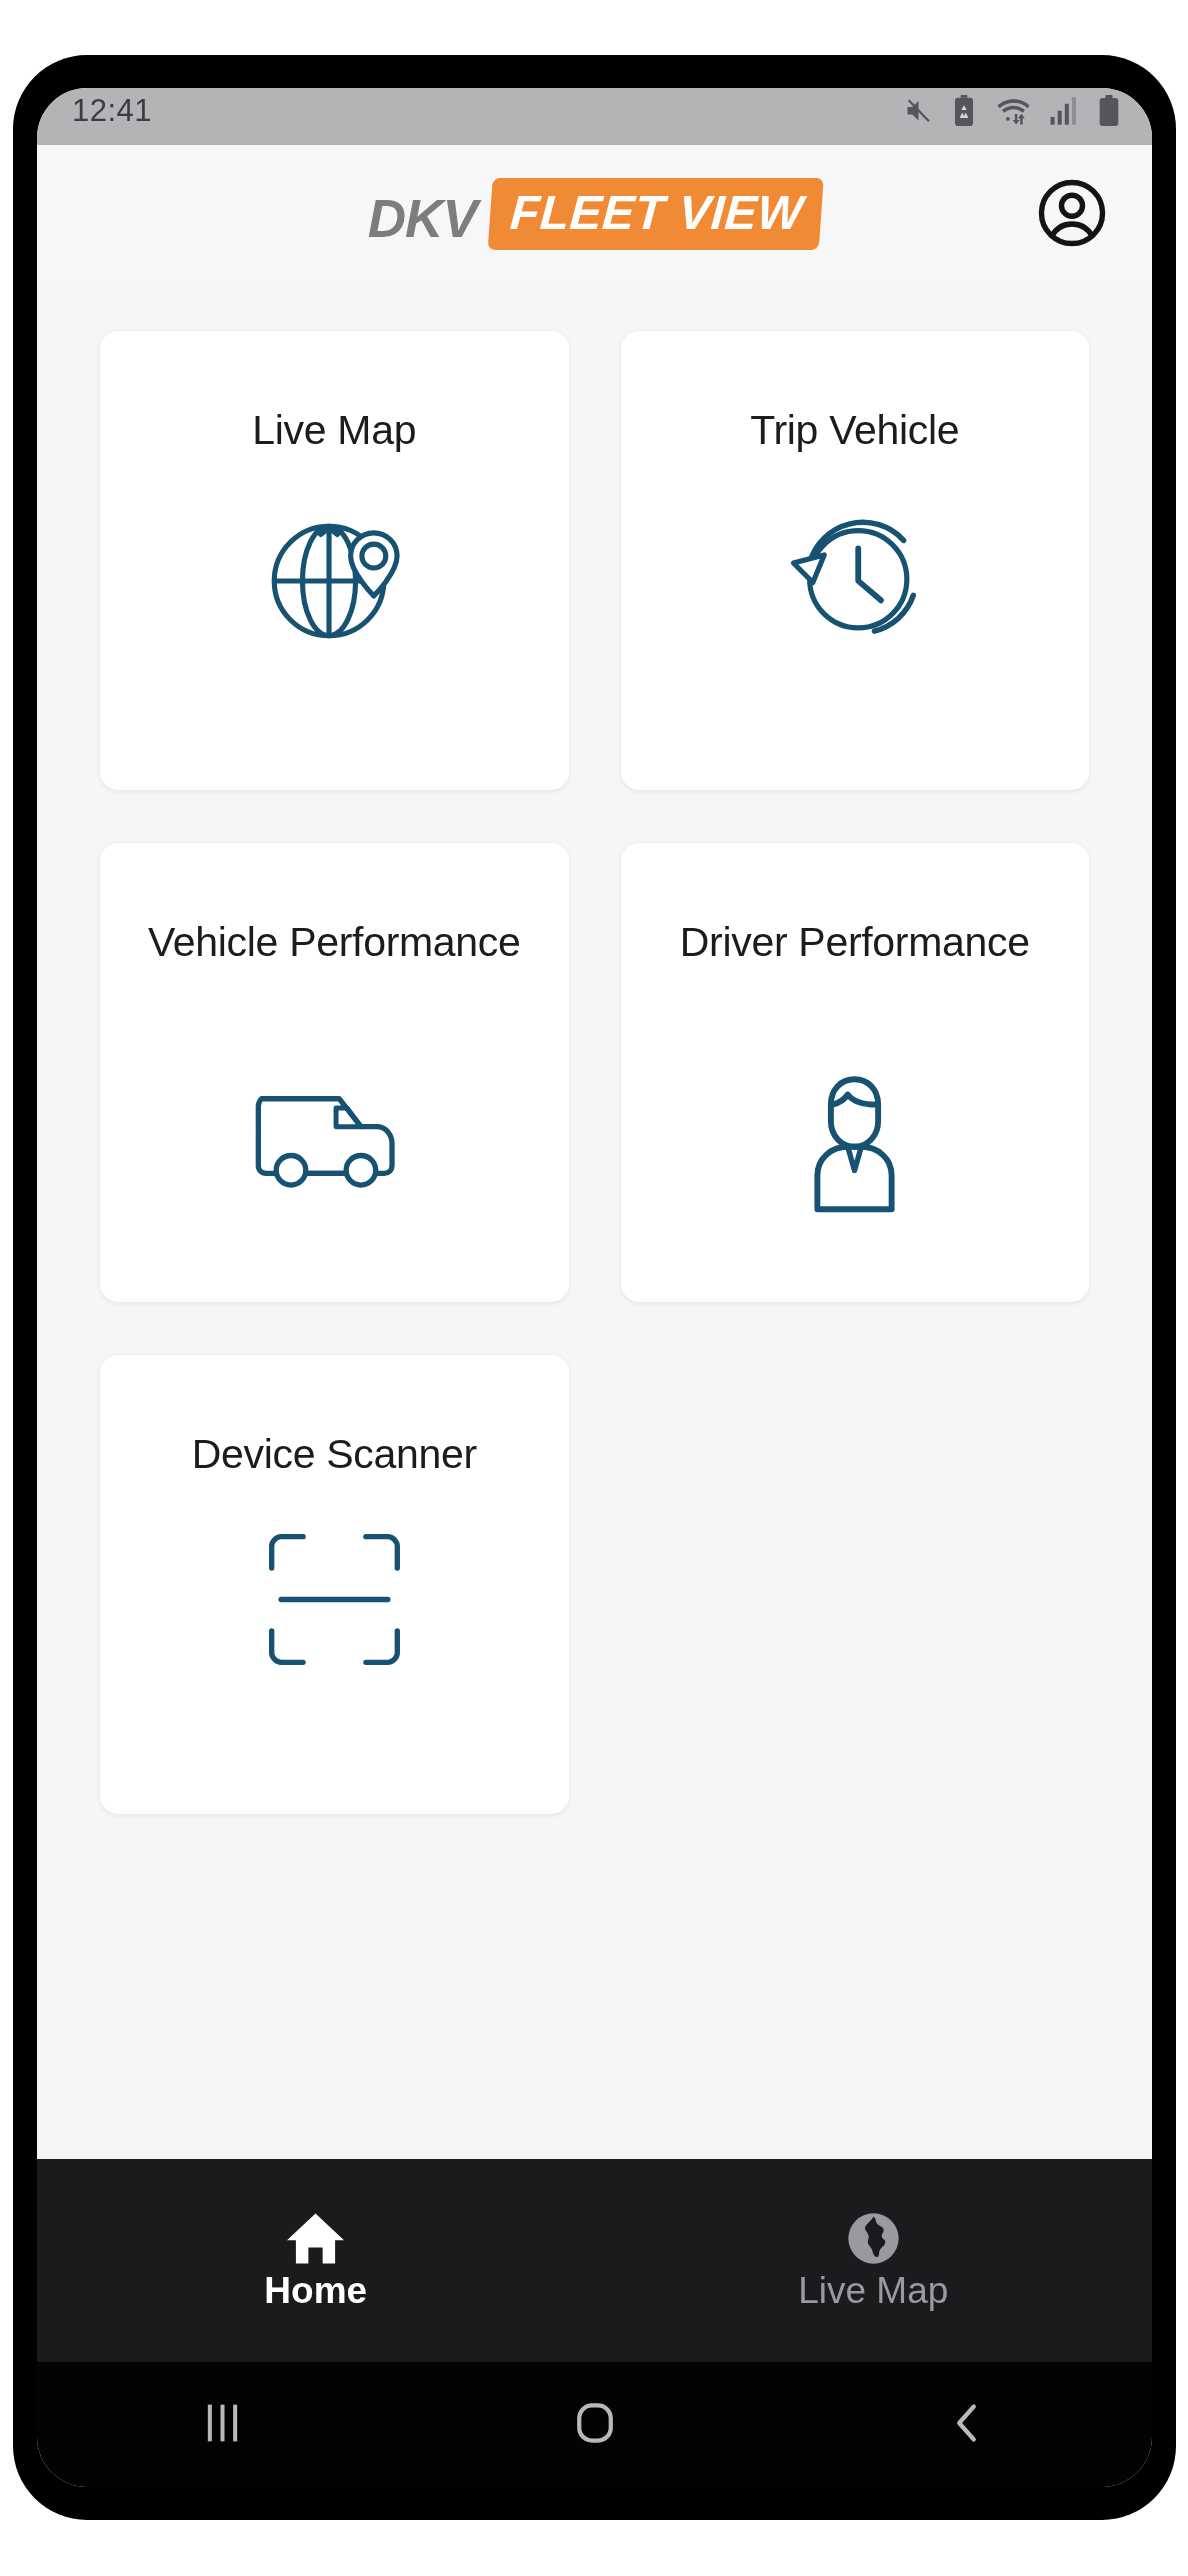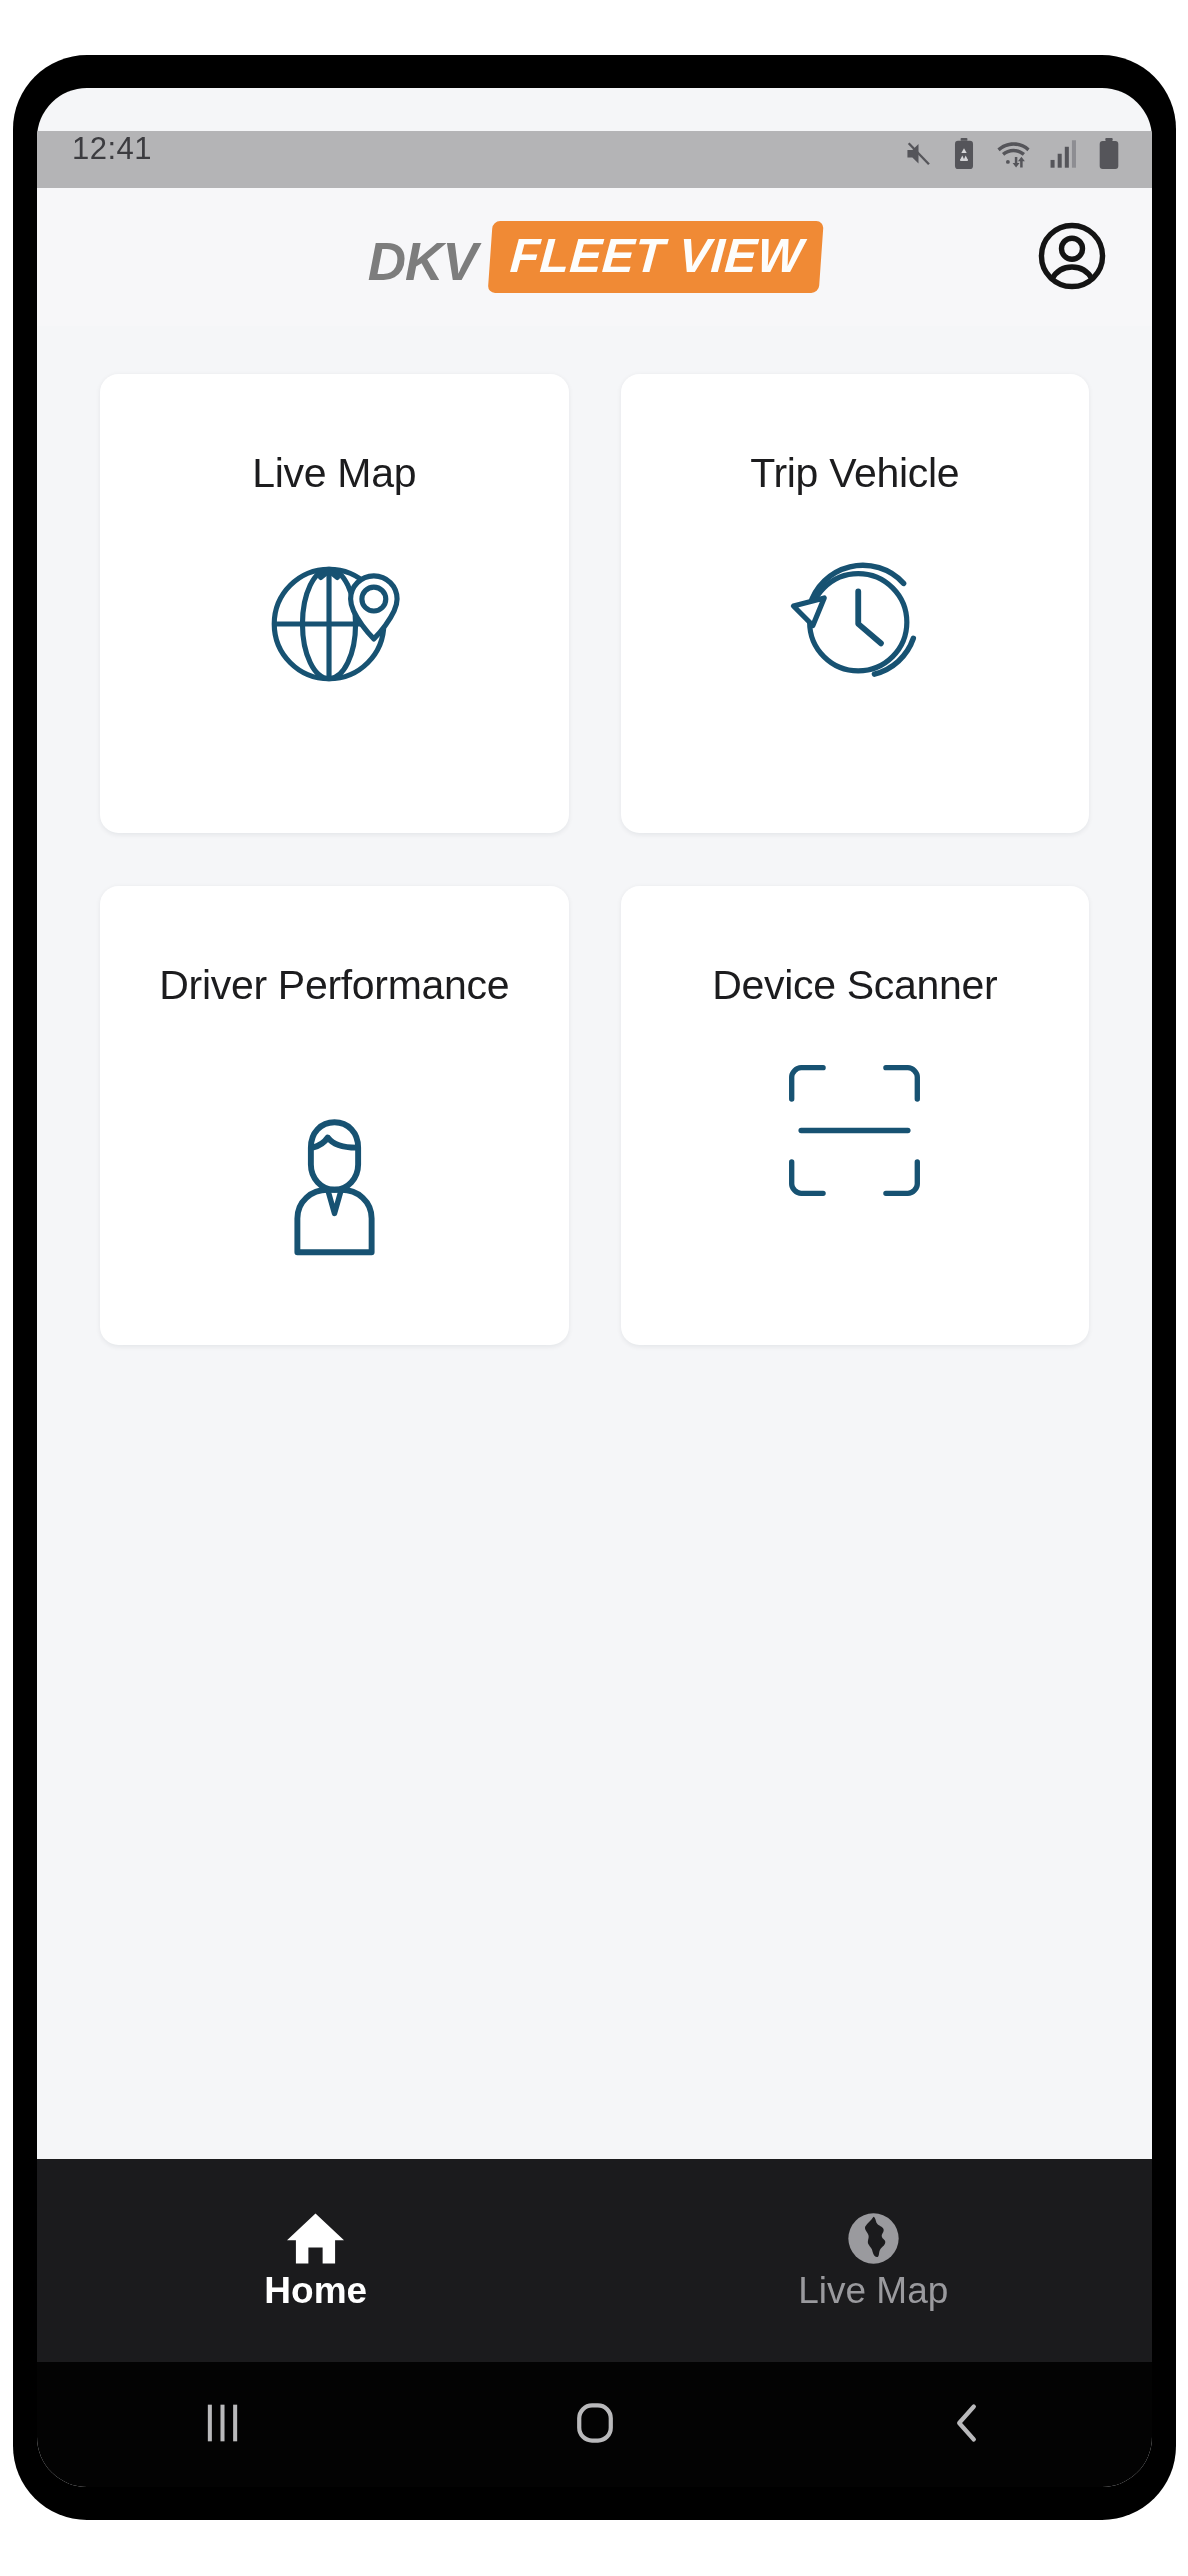--- a/index.html
+++ b/index.html
@@ -24,23 +24,22 @@
     background:#f5f6f8;
     border-radius:50px;
     overflow:hidden;
   }
 
   
   #status-bar{
     position:relative;
     height:57px; width:100%;
     background:#b4b4b6;
-    display:flex; 
+    display:flex; align-items:center;
     padding:0 31px 12px 35px;
-    margin-top:43px;
   }
   #status-time{
     font-size:31px; color:#3c3c40;
     letter-spacing:0.5px;
     font-family:"Liberation Sans", sans-serif;
   }
   #status-icons{
     margin-left:auto; display:flex; align-items:center; gap:16.6px;
   }
   #status-icons svg{ display:block; }
@@ -256,20 +255,32 @@
             <svg width="162" height="162" viewBox="0 0 100 100">
               <circle cx="52" cy="52" r="30" fill="none" stroke="#175272" stroke-width="3.2"></circle>
               <path d="M52 33 v20 l14 12" fill="none" stroke="#175272" stroke-width="3.6" stroke-linecap="round" stroke-linejoin="round"></path>
               <path d="M22 42 A34 34 0 0 1 80 28" fill="none" stroke="#175272" stroke-width="3.4" stroke-linecap="round"></path>
               <path d="M86 62 A34 34 0 0 1 62 84" fill="none" stroke="#175272" stroke-width="3.4" stroke-linecap="round"></path>
               <path d="M12 42 L31 37 L24 54 Z" fill="#ffffff" stroke="#175272" stroke-width="3.2" stroke-linejoin="round"></path>
             </svg>
           </div>
         </div>
 
+        <div class="tile">
+          <div class="tile-label">Vehicle Performance</div>
+          <div class="tile-icon">
+            <svg width="171" height="129" viewBox="0 0 110 78">
+              <path d="M8 16 h50 l14 18 h10 c6 0 10 5 10 11 v14 c0 3-2 5-5 5 H11 c-3 0-5-2-5-5 V21 c0-3 2-5 2-5 z" fill="none" stroke="#175272" stroke-width="3.4" stroke-linejoin="round"></path>
+              <path d="M56 22 h7 l9 12 h-16 z" fill="none" stroke="#175272" stroke-width="3.2" stroke-linejoin="round"></path>
+              <ellipse cx="27" cy="62" rx="9.5" ry="9.5" fill="#ffffff" stroke="#175272" stroke-width="3.4"></ellipse>
+              <ellipse cx="72" cy="62" rx="9.5" ry="9.5" fill="#ffffff" stroke="#175272" stroke-width="3.4"></ellipse>
+              <line x1="36" y1="64" x2="62" y2="64" stroke="#175272" stroke-width="3.4"></line>
+            </svg>
+          </div>
+        </div>
 
         <div class="tile">
           <div class="tile-label">Driver Performance</div>
           <div class="tile-icon">
             <svg width="129" height="162" viewBox="0 0 76 96">
               <path d="M24 30 c0-9 6-15 14-15 s14 6 14 15 v10 c0 8-6 15-14 15 s-14-7-14-15 z" fill="none" stroke="#175272" stroke-width="3.5" stroke-linejoin="round"></path>
               <path d="M25 30 c4-1 7-3 9-6 c3 4 8 6 17 6" fill="none" stroke="#175272" stroke-width="3.5" stroke-linejoin="round"></path>
               <path d="M16 92 V72 c0-10 8-17 18-17 h8 c10 0 18 7 18 17 v20 z" fill="none" stroke="#175272" stroke-width="3.5" stroke-linejoin="round"></path>
               <path d="M34 55 l4 14 l4-14" fill="none" stroke="#175272" stroke-width="3.2" stroke-linejoin="round"></path>
             </svg>

